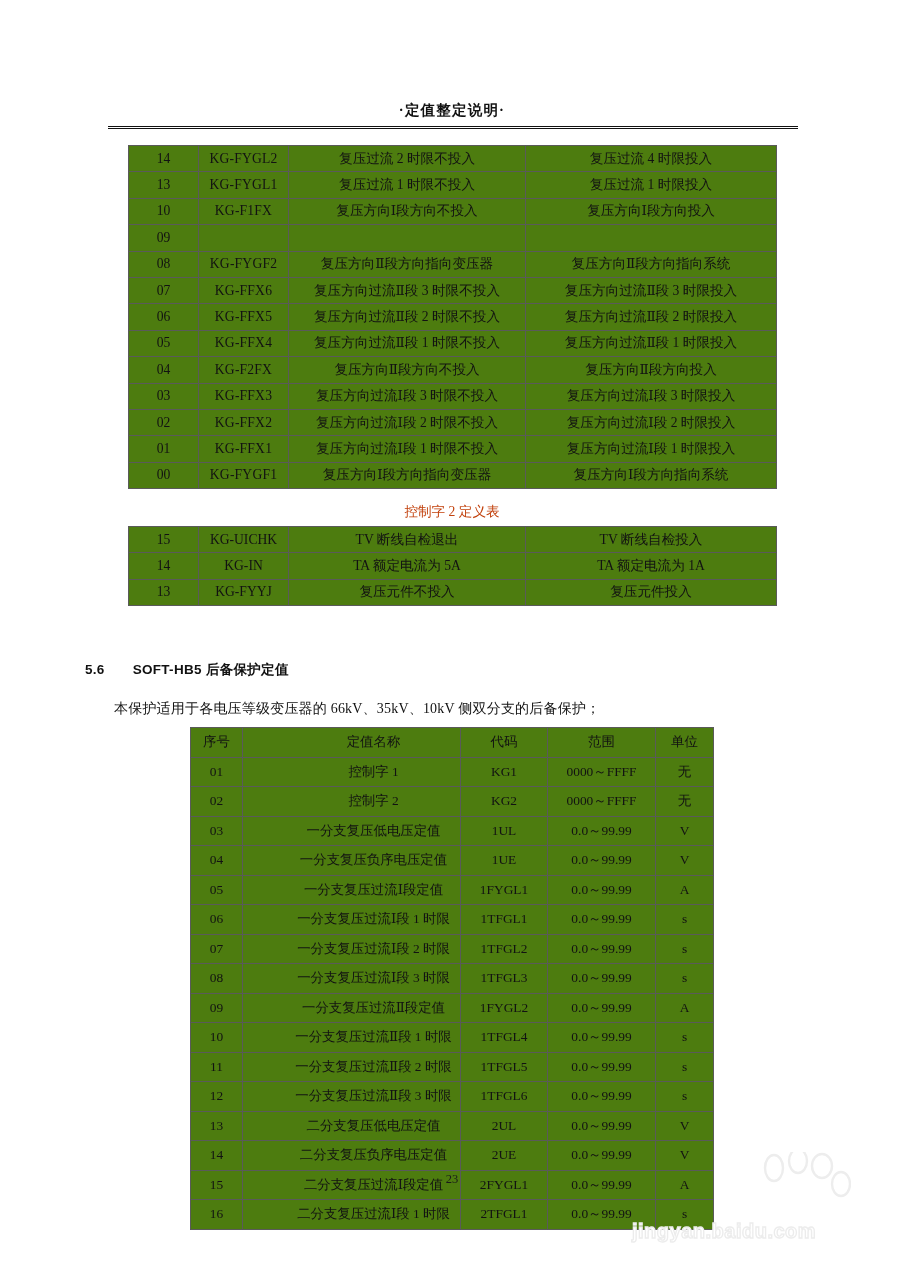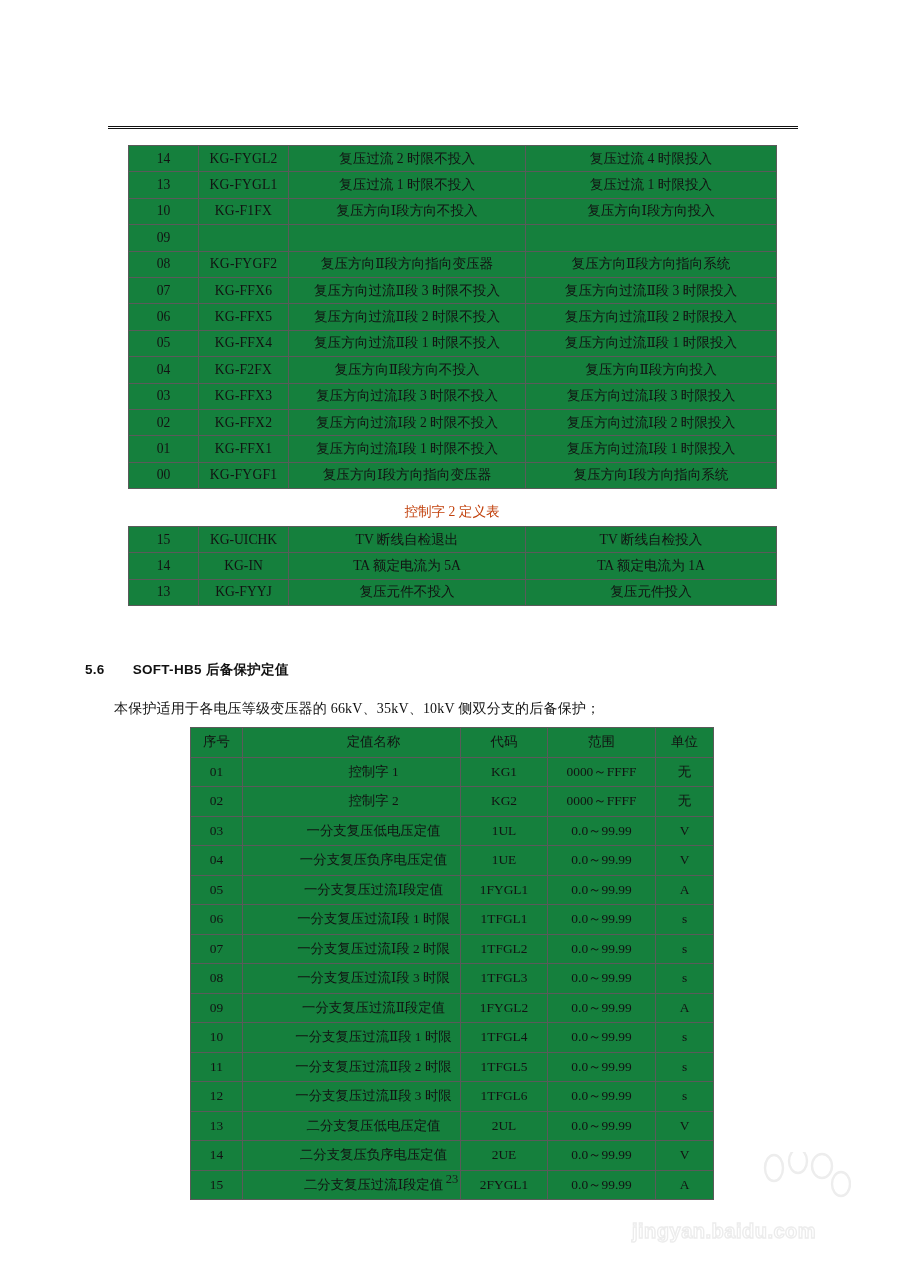--- a/index.html
+++ b/index.html
@@ -44,21 +44,21 @@
     height: 3px;
     border-top: 1.6px solid #111;
     border-bottom: 1.1px solid #111;
     box-sizing: border-box;
   }
 
   
   table.doc {
     border-collapse: collapse;
     table-layout: fixed;
-    background: #15803d;
+    background: #4d7c0f;
   }
   table.doc td, table.doc th {
     border: 1px solid #5a5a5a;
     text-align: center;
     vertical-align: middle;
     font-weight: normal;
     padding: 0;
     color: #121212;
     white-space: nowrap;
     overflow: hidden;
@@ -188,20 +188,21 @@
     position: absolute;
     left: 126px;
     top: -6px;
   }
 </style>
 </head>
 <body>
 
 <div class="page">
 
+  <div class="header-title">·定值整定说明·</div>
   <div class="header-rule"></div>
 
   <table class="doc" id="table-kg1">
     <colgroup>
       <col class="c-bit">
         <col class="c-code">
         <col class="c-m0">
         <col class="c-m1">
     </colgroup>
     <tbody>
@@ -437,20 +438,27 @@
           <td class="c-range">0.0～99.99</td>
           <td class="c-unit">V</td>
         </tr>
         <tr>
           <td class="c-no">15</td>
           <td class="c-name">二分支复压过流Ⅰ段定值</td>
           <td class="c-code">2FYGL1</td>
           <td class="c-range">0.0～99.99</td>
           <td class="c-unit">A</td>
         </tr>
+        <tr>
+          <td class="c-no">16</td>
+          <td class="c-name">二分支复压过流Ⅰ段 1 时限</td>
+          <td class="c-code">2TFGL1</td>
+          <td class="c-range">0.0～99.99</td>
+          <td class="c-unit">s</td>
+        </tr>
       </tbody>
   </table>
 
   <div class="page-number">23</div>
 
   <div class="watermark">
     <svg class="wm-paw" width="95" height="52" viewBox="0 0 95 52">
       <ellipse cx="18" cy="16" rx="9" ry="13" fill="none" stroke="#ededed" stroke-width="2.4"></ellipse>
       <ellipse cx="42" cy="9" rx="9" ry="12" fill="none" stroke="#ededed" stroke-width="2.4"></ellipse>
       <ellipse cx="66" cy="14" rx="10" ry="12" fill="none" stroke="#ededed" stroke-width="2.4"></ellipse>

